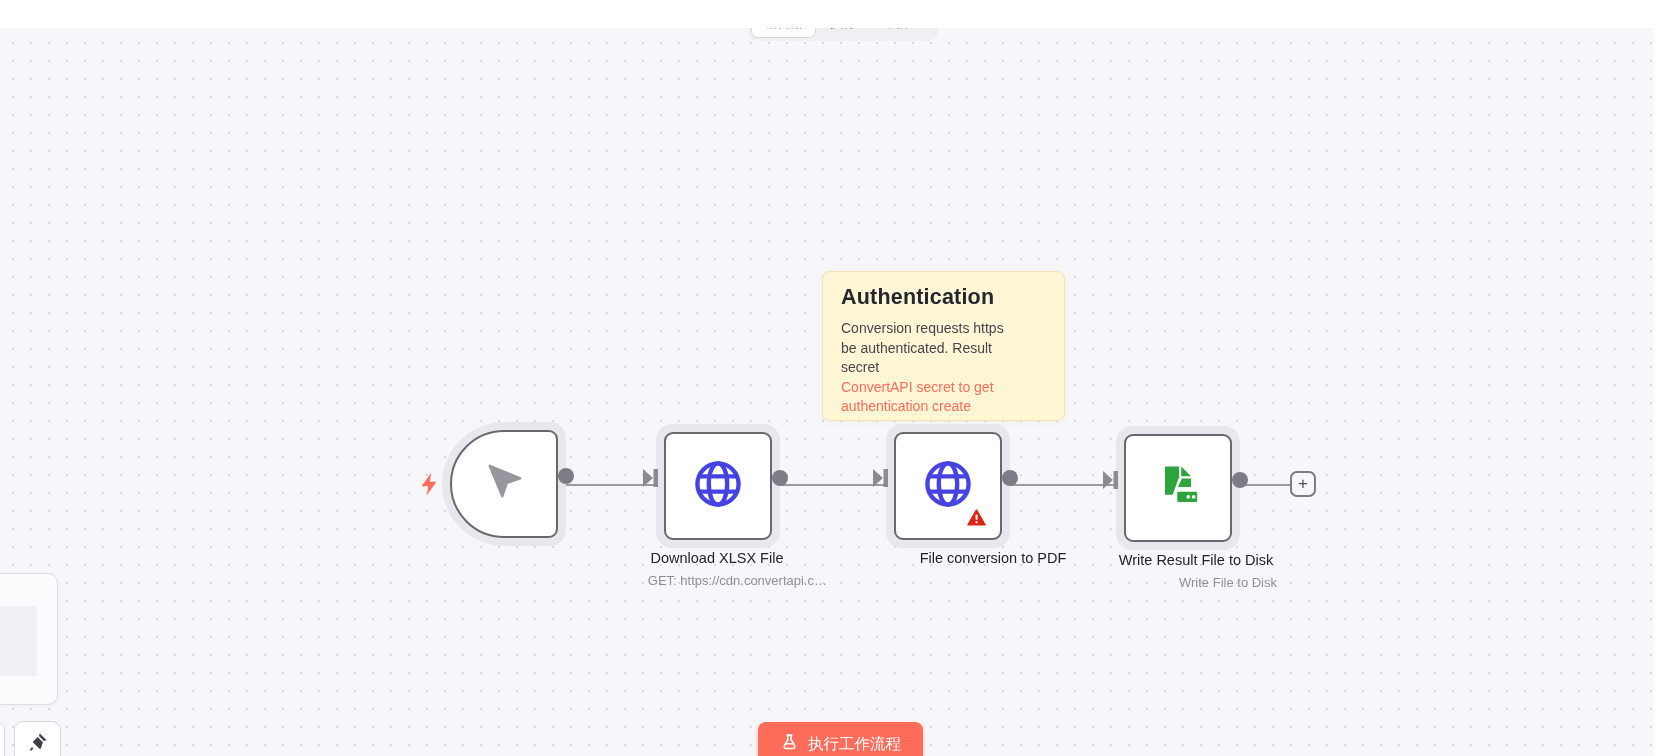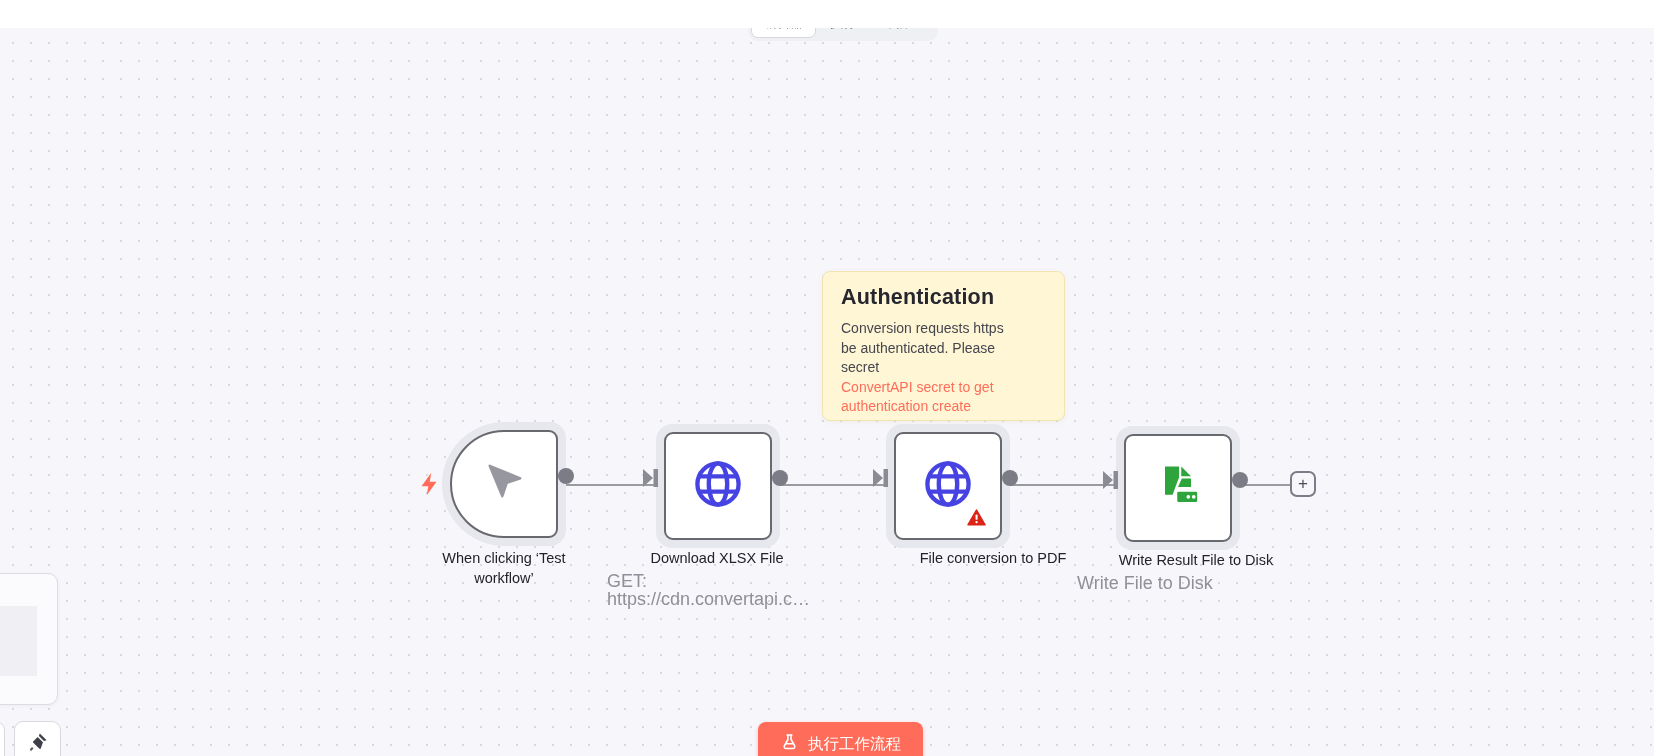--- a/index.html
+++ b/index.html
@@ -27,21 +27,21 @@
   .halo.trigger{border-radius:62px 16px 16px 62px;}
   .nodebox{position:absolute;left:8px;top:8px;width:108px;height:108px;box-sizing:border-box;
     background:#fff;border:2.2px solid #68686f;border-radius:9px;display:flex;align-items:center;justify-content:center;}
   .nodebox.trigger{border-radius:54px 9px 9px 54px;}
   .outport{position:absolute;right:-8px;top:54px;width:16px;height:16px;margin-top:-8px;border-radius:50%;background:#7c7c86;}
   .inport{position:absolute;left:-13px;top:54px;margin-top:-11px;width:16px;height:22px;}
   .warn{position:absolute;right:14px;bottom:12px;width:19px;height:17px;}
   .bolt{position:absolute;left:420px;top:444px;width:18px;height:24px;}
   
   .nlabel{position:absolute;text-align:center;font-size:14.5px;font-weight:500;color:#22222a;line-height:20px;}
-  .nsub{position:absolute;text-align:left;font-size:18px;color:#8f8f97;line-height:18px;}
+  .nsub{position:absolute;text-align:right;font-size:13px;color:#8f8f97;line-height:18px;}
   
   .wire{position:absolute;height:2px;background:#9a9aa1;top:456px;}
   .plusbtn{position:absolute;left:1290px;top:443px;width:26px;height:26px;box-sizing:border-box;
     border:2px solid #7c7c86;border-radius:7px;background:#f7f7fb;color:#4c4c54;
     font-size:17px;line-height:21px;text-align:center;}
   
   .leftpanel{position:absolute;left:-12px;top:545px;width:68px;height:130px;background:#fbfbfd;
     border:1px solid #dcdce4;border-radius:10px;box-shadow:0 1px 4px rgba(40,40,60,.05);}
   .leftpanel .inner{position:absolute;left:10px;top:32px;width:38px;height:70px;background:#f0f0f4;}
   .sliverbtn{position:absolute;left:-44px;top:693px;width:47px;height:45px;background:#fff;
@@ -60,21 +60,21 @@
 
   <div class="tabbar">
     <div class="tab active">编辑器</div>
     <div class="tab">执行</div>
     <div class="tab">评估</div>
   </div>
 
   <div class="sticky">
     <h2>Authentication</h2>
     <div class="line">Conversion requests https</div>
-    <div class="line">be authenticated. Please</div>
+    <div class="line">be authenticated. Result</div>
     <div class="line">secret</div>
     <div class="line link">ConvertAPI secret to get</div>
     <div class="line link">authentication create</div>
   </div>
 
   <div class="wire" style="left:566px;width:92px;"></div>
   <div class="wire" style="left:779px;width:108px;"></div>
   <div class="wire" style="left:1009px;width:108px;"></div>
   <div class="wire" style="left:1239px;width:52px;"></div>
 
@@ -87,21 +87,20 @@
   <div class="halo trigger" style="left:442px;top:394px;">
     <div class="nodebox trigger">
       <span>
         <svg width="46" height="46" viewBox="0 0 24 24">
             <path d="M4.5 3.5l6.6 16 2.4-7 7-2.4z" fill="#97979f" stroke="#97979f" stroke-width="1.2" stroke-linejoin="round"></path>
           </svg>
       </span>
     </div>
     <div class="outport"></div>
   </div>
-  <div class="nlabel" style="left:424px;top:520px;width:160px;">When clicking ‘Test workflow’</div>
 
   <div class="halo" style="left:656px;top:396px;">
     <div class="nodebox">
       <span>
         <svg width="52" height="52" viewBox="0 0 48 48" fill="none" stroke="#4643e2" stroke-width="4">
           <circle cx="24" cy="24" r="19"></circle>
             <ellipse cx="24" cy="24" rx="8.5" ry="19"></ellipse>
           <path d="M6.5 17h35M6.5 31h35"></path>
         </svg>
       </span>

